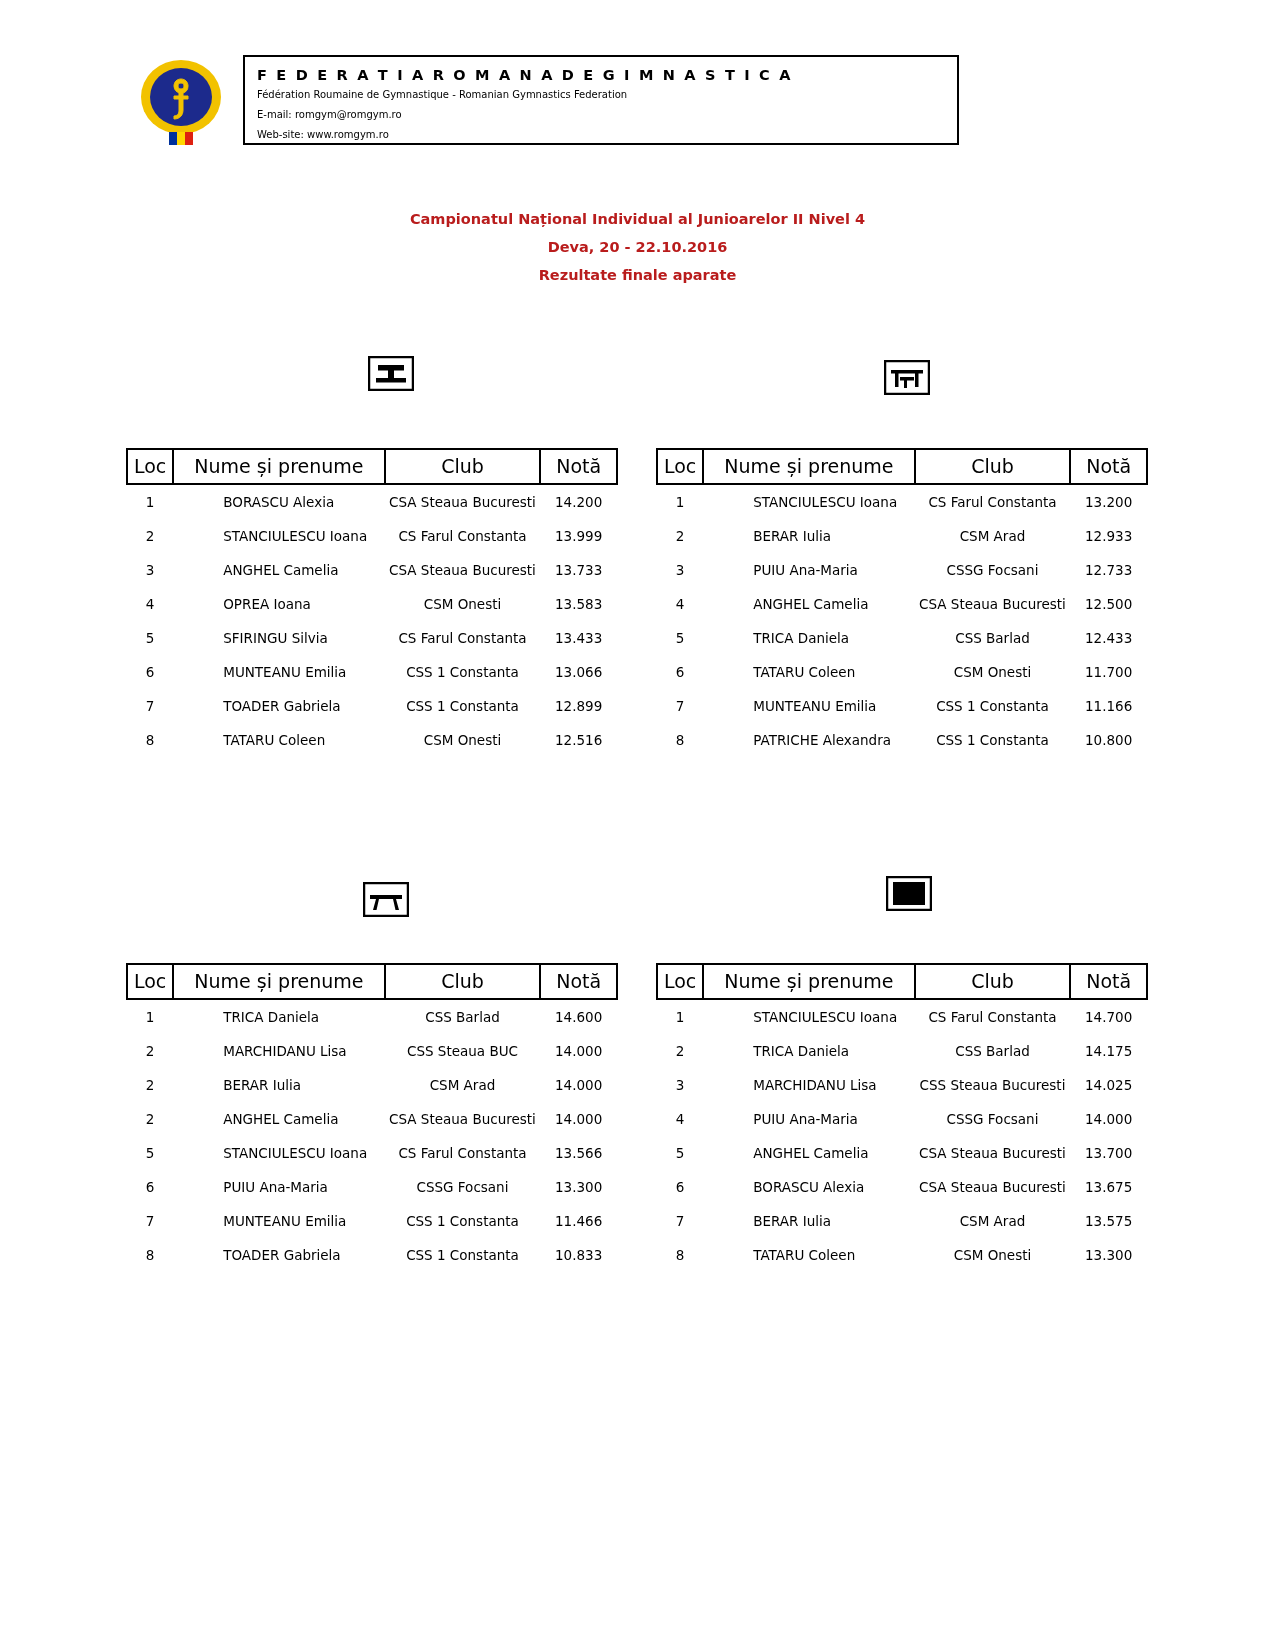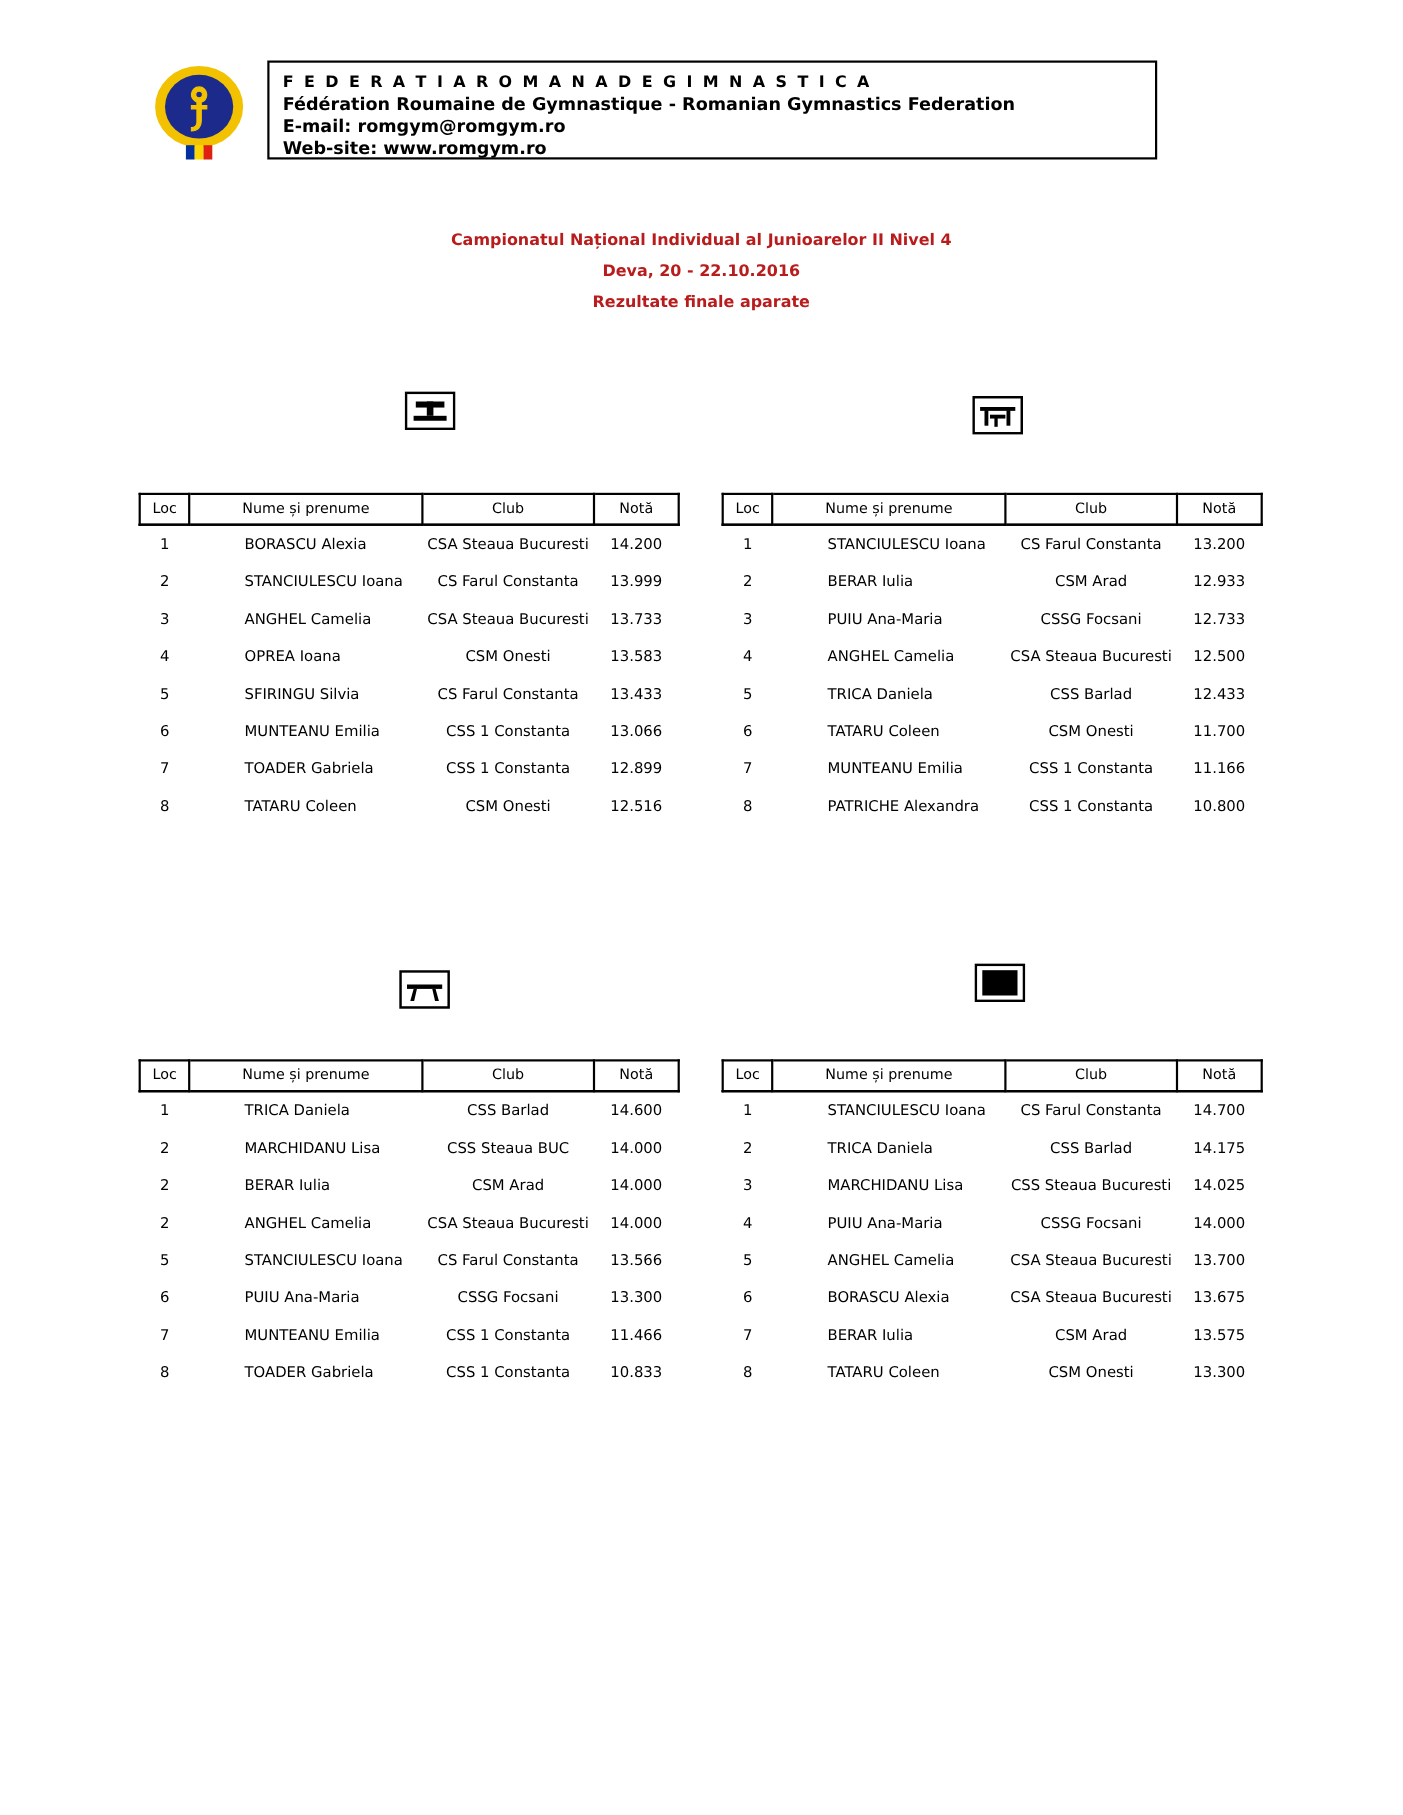--- a/index.html
+++ b/index.html
@@ -28,38 +28,38 @@
     position: absolute;
     left: 0px;
     top: 2px;
     width: 92px;
     height: 90px;
   }
   .header-box {
     position: absolute;
     left: 108px;
     top: 0px;
-    width: 809px;
+    width: 716px;
     height: 90px;
     border: 2px solid #000000;
     box-sizing: border-box;
     padding: 8px 0 0 12px;
   }
   .fed-line1 {
     font-family: "DejaVu Sans", sans-serif;
     font-weight: bold;
     font-size: 14.5px;
     letter-spacing: 2.2px;
     line-height: 20px;
     white-space: nowrap;
   }
   .fed-line {
     font-family: "DejaVu Sans", sans-serif;
-    font-weight: bold;
-    font-size: 16px;
+    font-weight: normal;
+    font-size: 10px;
     line-height: 20px;
     white-space: nowrap;
   }
 
   
   .titles {
     position: absolute;
     left: 0;
     top: 205px;
     width: 1275px;
@@ -87,21 +87,21 @@
   .rtable {
     position: absolute;
     width: 492px;
     border-collapse: collapse;
     font-family: "DejaVu Sans", sans-serif;
     font-size: 13.5px;
   }
   .rtable thead th {
     border: 2px solid #000000;
     font-weight: normal;
-    font-size: 13px;
+    font-size: 19px;
     padding: 5px 0 6px 0;
     text-align: center;
     background: #ffffff;
   }
   .rtable thead th.c-loc   { width: 46px; }
   .rtable thead th.c-name  { width: 212px; }
   .rtable thead th.c-club  { width: 155px; }
   .rtable thead th.c-score { width: 79px; margin-left: 40px; }
 
   .rtable tbody td {

